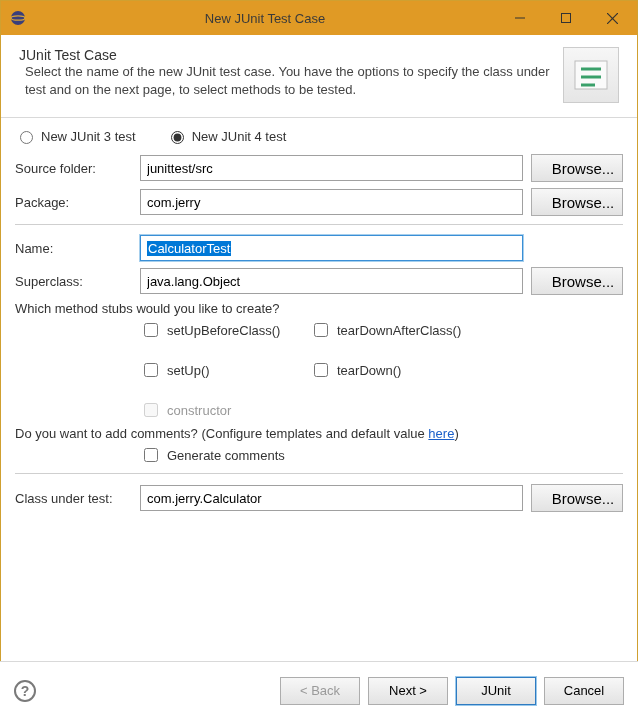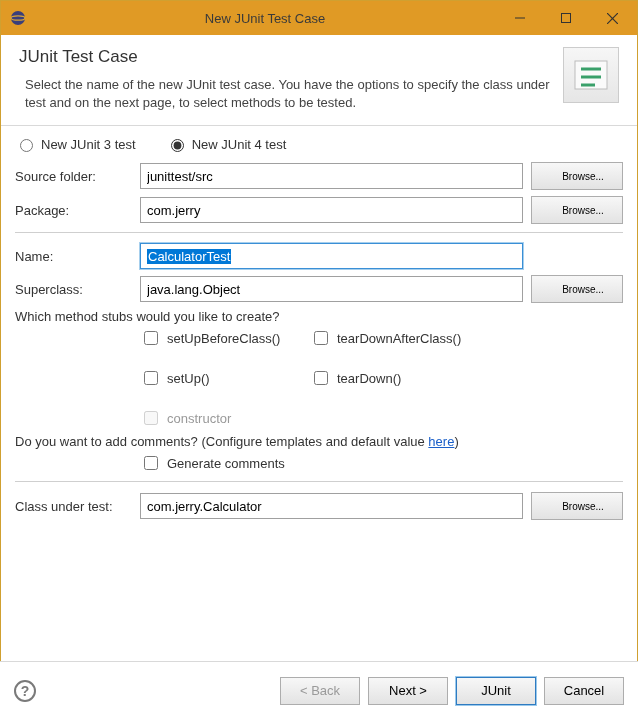--- a/index.html
+++ b/index.html
@@ -42,22 +42,22 @@
   }
   .banner {
     background: #fff;
     padding: 12px 18px 14px 18px;
     display: flex;
     align-items: flex-start;
     border-bottom: 1px solid #d9d9d9;
   }
   .banner-text { flex: 1; }
   .banner-title {
-    font-size: 17px;
-    margin-bottom: 9px;
+    font-size: 14px;
+    margin-bottom: 0;
   }
   .banner-desc {
     font-size: 13px;
     color: #444;
     line-height: 1.35;
     padding-left: 6px;
   }
   .banner-icon {
     width: 56px; height: 56px;
     margin-left: 10px;
@@ -106,21 +106,21 @@
     color: #fff;
     padding: 0 1px;
   }
   .browse-btn {
     width: 92px;
     height: 28px;
     margin-left: 8px;
     background: linear-gradient(#f7f7f7,#e3e3e3);
     border: 1px solid #adadad;
     font-family: inherit;
-    font-size: 10px;
+    font-size: 15px;
     cursor: pointer;
     padding-left: 18px;
   }
   .wiz-btn {
     width: 80px;
     height: 28px;
     background: linear-gradient(#f7f7f7,#e3e3e3);
     border: 1px solid #adadad;
     font-family: inherit;
     font-size: 13px;

